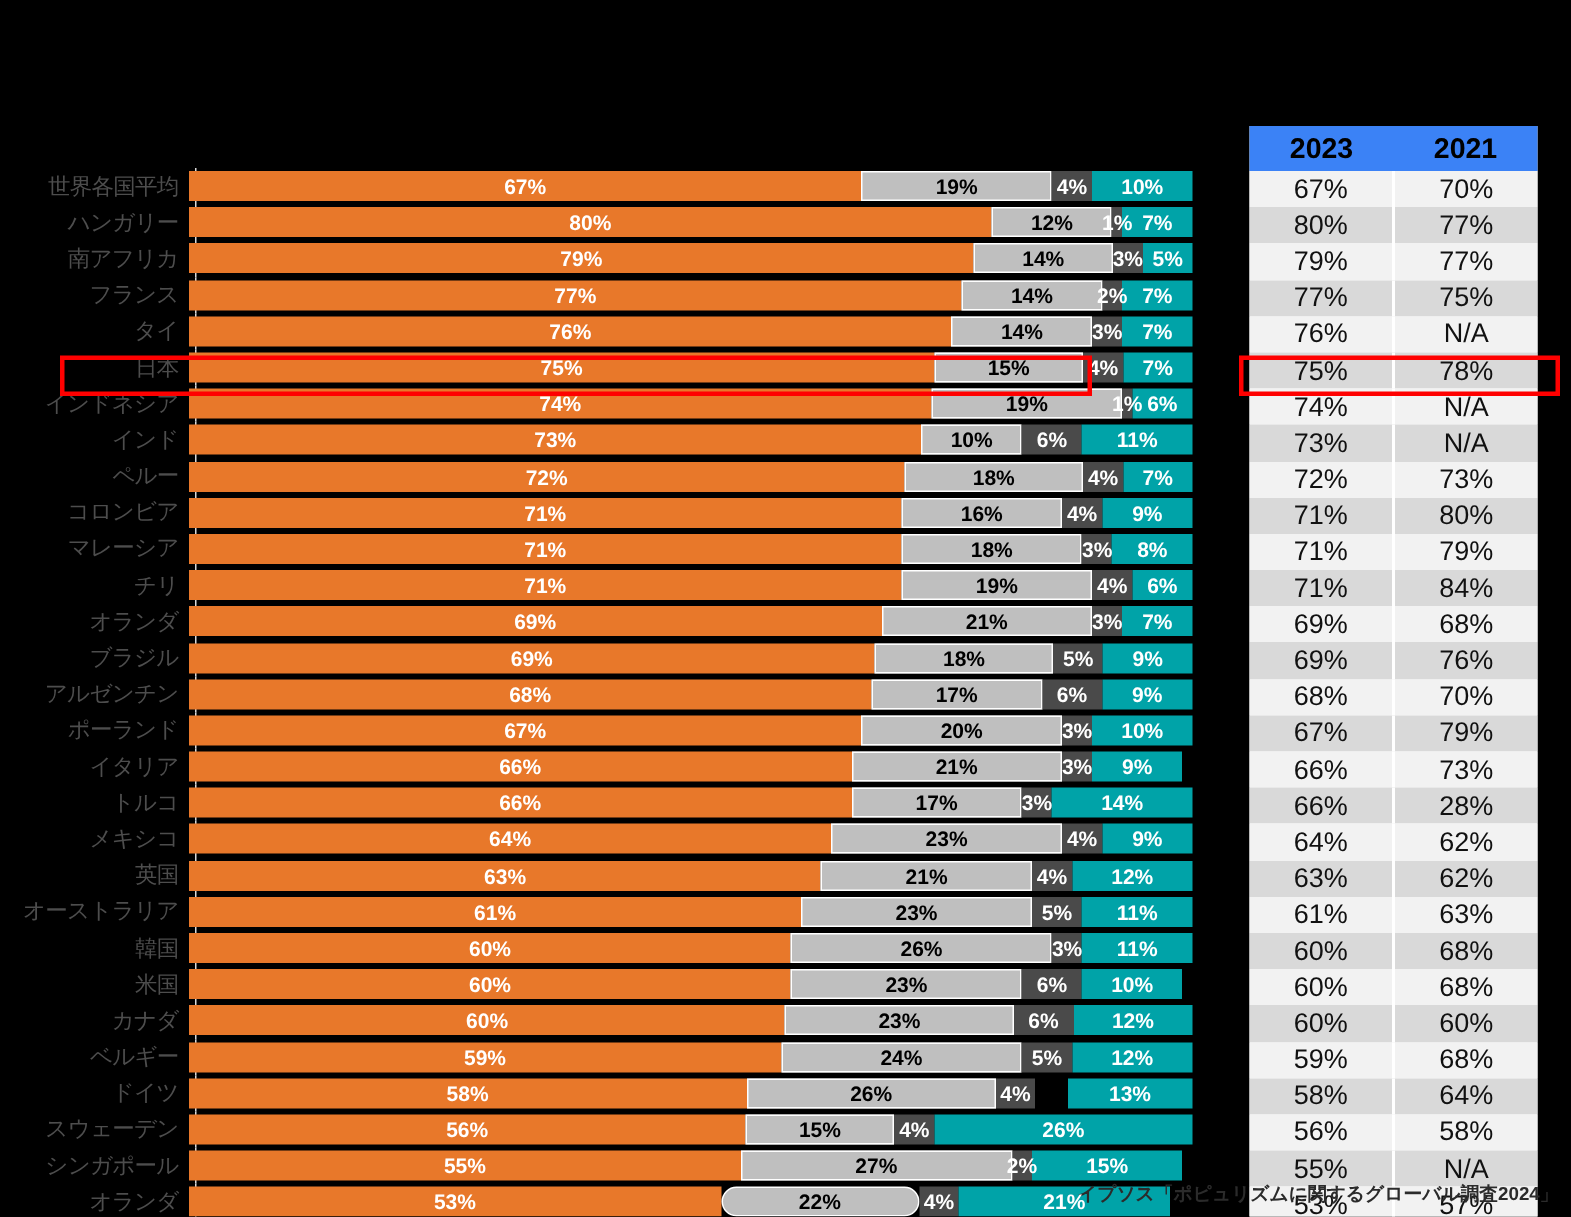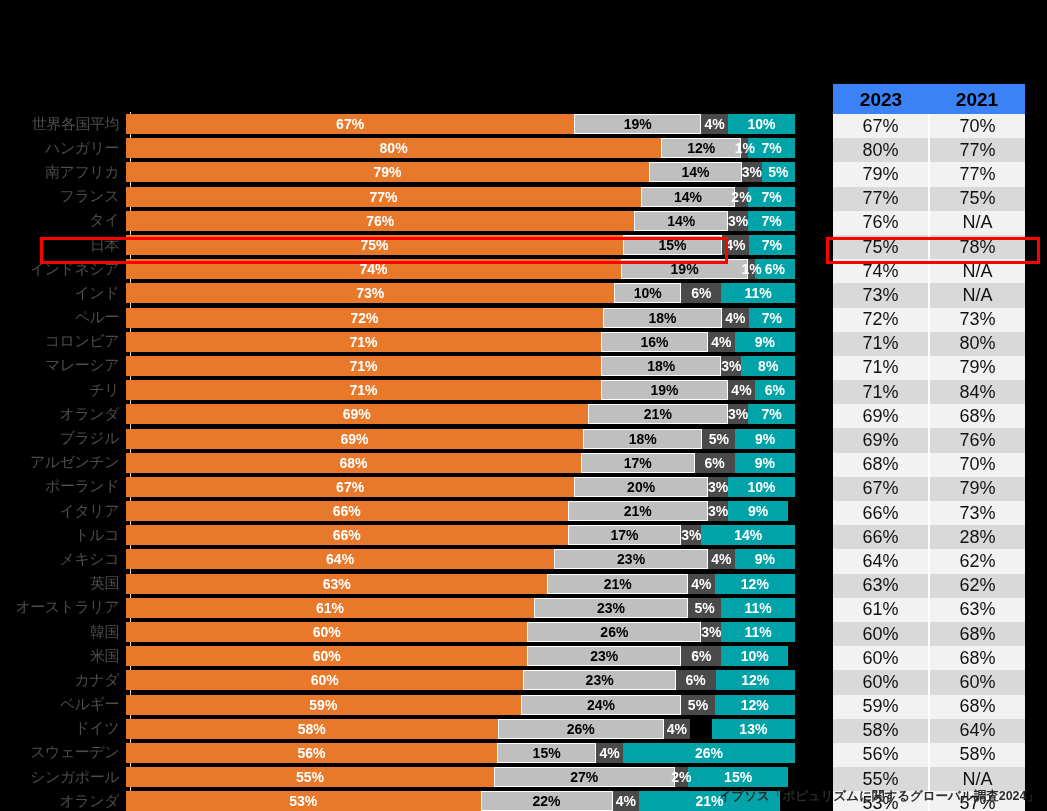--- a/index.html
+++ b/index.html
@@ -590,21 +590,21 @@
           </div>
         </div>
       </div>
       <div class="row">
         <div class="cat">オランダ</div>
         <div class="axis-line"></div>
         <div class="bar" style="width: 669px;">
           <div class="seg agree" style="width: 354.57px;">
             <span>53%</span>
           </div>
-          <div class="seg neither" style="width: 132px;">
+          <div class="seg neither" style="width: 132px; border-radius: 10px;">
             <span>22%</span>
           </div>
           <div class="seg dontknow" style="width: 26.76px;">
             <span>4%</span>
           </div>
           <div class="seg disagree" style="width: 140.49px;">
             <span>21%</span>
           </div>
         </div>
       </div>

